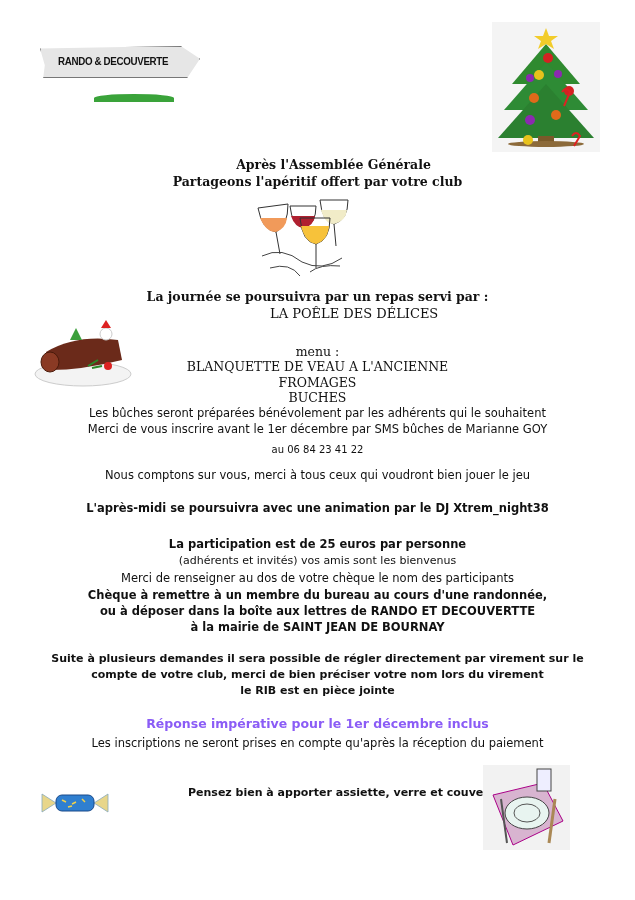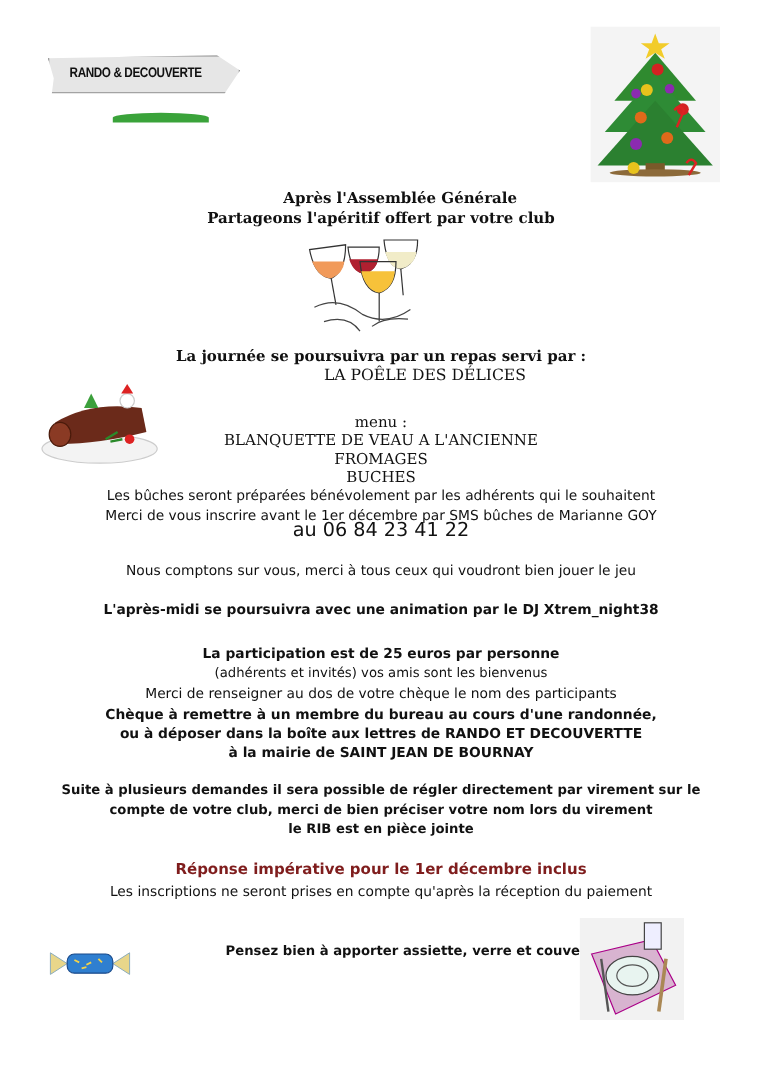--- a/index.html
+++ b/index.html
@@ -3,21 +3,21 @@
 <meta charset="utf-8">
 <style>
   html, body { margin: 0; padding: 0; background: #ffffff; }
   body { width: 635px; height: 900px; position: relative; overflow: hidden;
          font-family: "DejaVu Sans", sans-serif; color: #111; }
   .abs { position: absolute; }
   .line { position: absolute; left: 0; width: 635px; text-align: center; white-space: nowrap; }
   .t13 { font-size: 12.5px; }
   .bold { font-weight: bold; }
   .serif { font-family: "DejaVu Serif", serif; }
-  .red { color: #7f1d1d; }
+  .red { color: #8b5cf6; }
 
   
   .logo { left: 36px; top: 38px; width: 180px; height: 66px; }
   .sign { position: absolute; left: 4px; top: 8px; width: 158px; height: 30px;
           background: #e6e6e6; border: 1px solid #777;
           clip-path: polygon(0 8%, 88% 0, 100% 40%, 92% 100%, 2% 100%, 3% 60%); }
   .sign-text { position: absolute; left: 22px; top: 17px; font-family: "Liberation Sans", sans-serif;
                font-weight: bold; font-size: 11.5px; letter-spacing: -0.4px; transform: scaleX(0.85);
                transform-origin: left; }
   .post { position: absolute; left: 78px; top: 0; width: 44px; height: 60px; background: #d9b36c;
@@ -101,21 +101,21 @@
   <circle cx="80" cy="58" r="4" fill="#d22"></circle>
 </svg>
 
 <div class="line t13 serif" style="top:344px;">menu :</div>
 <div class="line t13 serif" style="top:359px;">BLANQUETTE DE VEAU A L'ANCIENNE</div>
 <div class="line t13 serif" style="top:375px;">FROMAGES</div>
 <div class="line t13 serif" style="top:390px;">BUCHES</div>
 
 <div class="line" style="top:406px; font-size:11.5px;">Les bûches seront  préparées bénévolement par les adhérents qui le souhaitent</div>
 <div class="line" style="top:422px; font-size:11.5px;">Merci de vous inscrire avant le 1er décembre par SMS bûches de Marianne GOY</div>
-<div class="line" style="top:432px; font-size:16px;">au 06 84 23 41 22</div>
+<div class="line" style="top:444px; font-size:10px;">au 06 84 23 41 22</div>
 
 <div class="line" style="top:468px; font-size:11.5px;">Nous comptons sur vous, merci à tous ceux qui voudront bien jouer le jeu</div>
 <div class="line bold" style="top:501px; font-size:11.5px;">L'après-midi se poursuivra avec une animation par le DJ  Xtrem_night38</div>
 
 <div class="line bold" style="top:537px; font-size:11.5px;">La participation est de 25 euros par personne</div>
 <div class="line" style="top:554px; font-size:11px;">(adhérents et invités) vos amis sont les bienvenus</div>
 <div class="line" style="top:571px; font-size:11.5px;">Merci de renseigner au dos de votre chèque le nom des participants</div>
 <div class="line bold" style="top:588px; font-size:11.5px;">Chèque à remettre à un membre du bureau au cours d'une randonnée,</div>
 <div class="line bold" style="top:604px; font-size:11.5px;">ou à déposer dans la boîte aux lettres de RANDO ET DECOUVERTTE</div>
 <div class="line bold" style="top:620px; font-size:11.5px;">à la mairie de SAINT JEAN DE BOURNAY</div>

